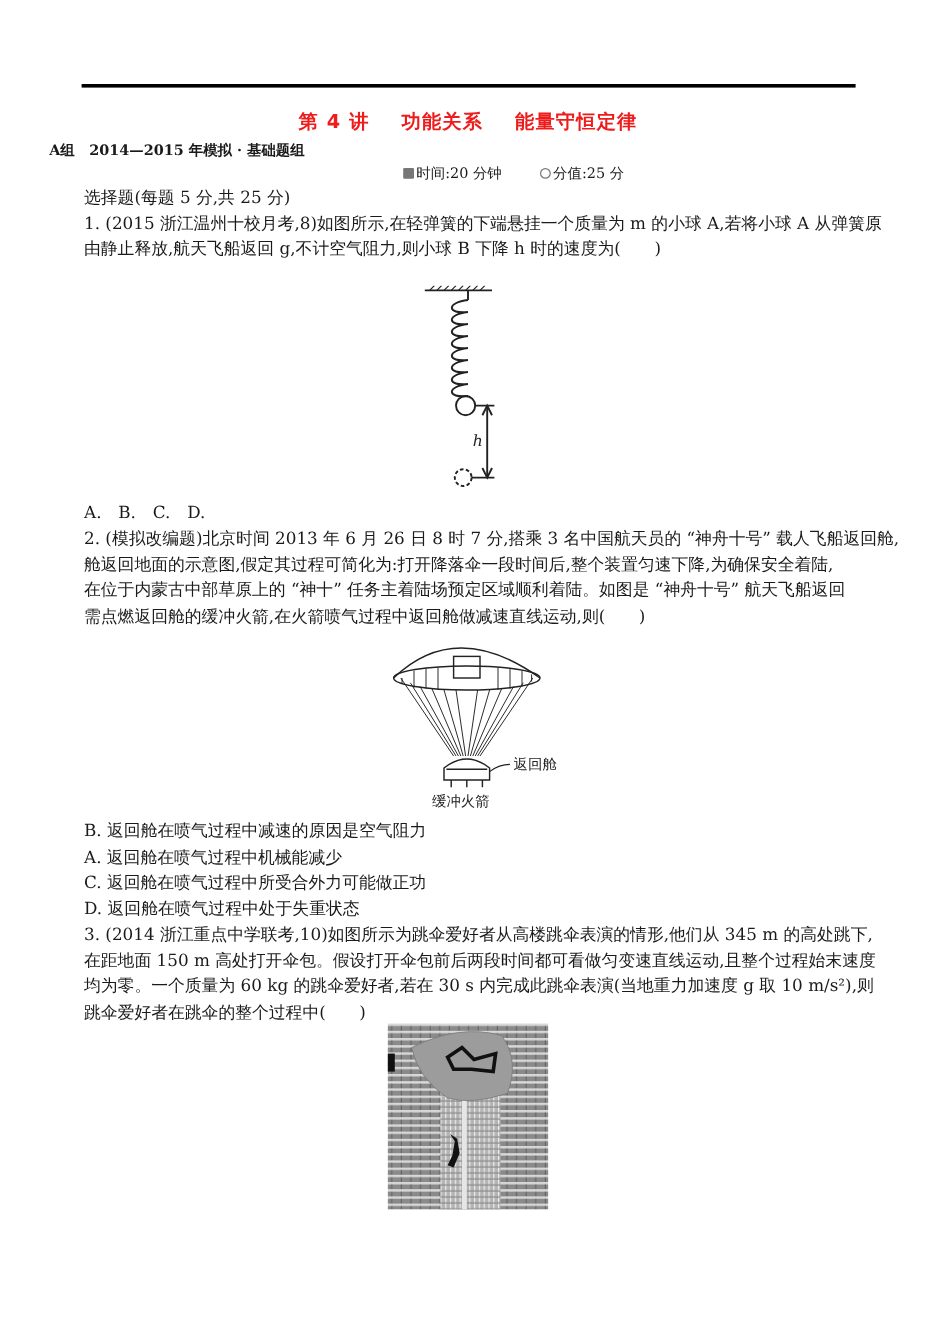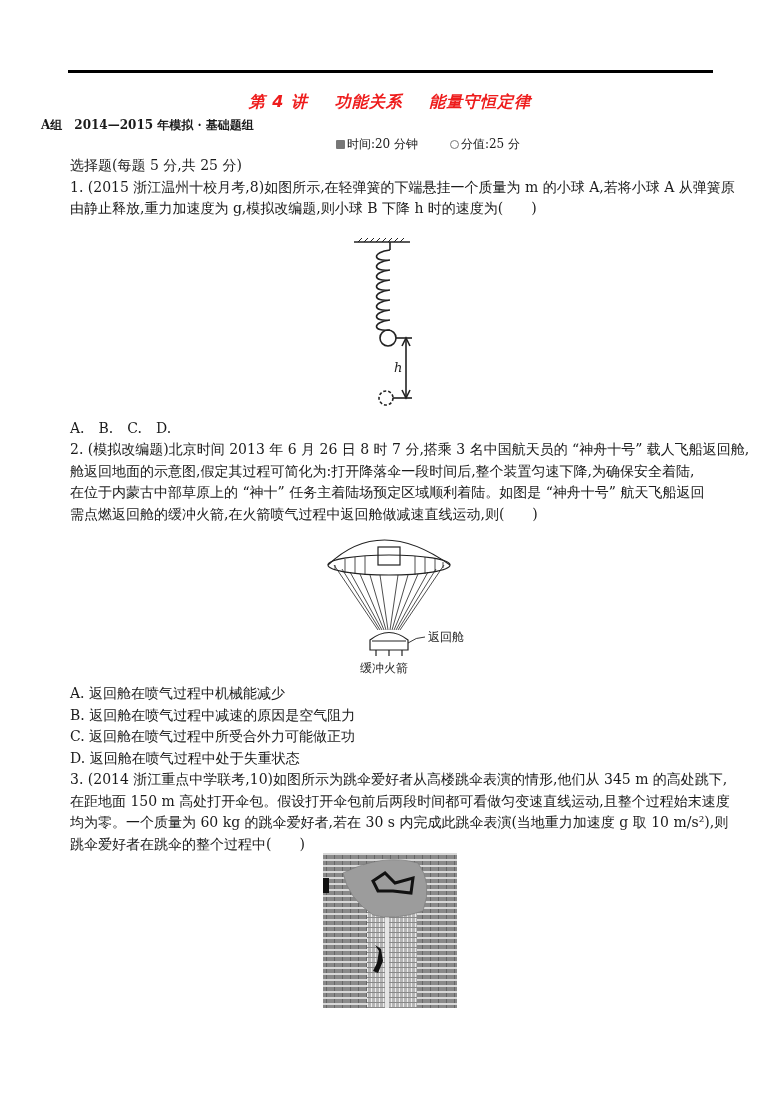--- a/index.html
+++ b/index.html
@@ -6,21 +6,21 @@
     body {
       width: 780px; height: 1105px; background: #ffffff; position: relative; overflow: hidden;
       font-family: "DejaVu Serif", "Liberation Serif", serif; color: #1a1a1a;
     }
     .rule { position: absolute; left: 68px; top: 70px; width: 645px; height: 3px; background: #000; }
     .title {
       position: absolute; left: 0; width: 780px; top: 92px; text-align: center;
       color: #ee1c1c; font-weight: bold; font-size: 16px; letter-spacing: 1px;
       font-family: "DejaVu Sans", "Liberation Sans", sans-serif;
     }
-    .title span { margin: 0 10px; font-style: italic; }
+    .title span { margin: 0 10px; }
     .subtitle {
       position: absolute; left: 0; width: 780px; top: 117px; 
       font-size: 12px; font-weight: bold; padding-left: 41px;
     }
     .meta {
       position: absolute; left: 0; width: 780px; top: 136px; text-align: center;
       font-size: 12px;
       padding-left: 38px;
     }
     .meta span { margin: 0 14px; }
@@ -45,21 +45,21 @@
 <div class="subtitle">A组　2014—2015 年模拟 · 基础题组</div>
 
 <div class="meta">
   <span><i class="ic clock"></i><b style="font-weight:normal">时间:20 分钟</b></span>
   <span><i class="ic score"></i><b style="font-weight:normal">分值:25 分</b></span>
 </div>
 
 <div class="para" style="top:155px">
   <div>选择题(每题 5 分,共 25 分)</div>
   <div>1. (2015 浙江温州十校月考,8)如图所示,在轻弹簧的下端悬挂一个质量为 m 的小球 A,若将小球 A 从弹簧原</div>
-  <div>由静止释放,重力加速度为 g,模拟改编题,则小球 B 下降 h 时的速度为(　　)</div>
+  <div>由静止释放,航天飞船返回 g,不计空气阻力,则小球 B 下降 h 时的速度为(　　)</div>
 </div>
 
 <svg class="fig" style="left:350px;top:238px" width="80" height="170" viewBox="0 0 80 170">
   <g stroke="#222" fill="none" stroke-width="1.6">
     <line x1="4" y1="4" x2="60" y2="4"></line>
     <g stroke-width="1">
       <line x1="8" y1="4" x2="12" y2="0"></line>
         <line x1="14" y1="4" x2="18" y2="0"></line>
         <line x1="20" y1="4" x2="24" y2="0"></line>
       <line x1="26" y1="4" x2="30" y2="0"></line>
@@ -124,22 +124,22 @@
     <line x1="56" y1="125" x2="56" y2="131"></line>
       <line x1="69" y1="125" x2="69" y2="131"></line>
       <line x1="82" y1="125" x2="82" y2="131"></line>
     <path d="M88 118 Q 96 112, 105 112" stroke-width="0.9"></path>
   </g>
   <text x="108" y="116" font-size="12" font-family="DejaVu Sans, sans-serif" fill="#222">返回舱</text>
   <text x="40" y="147" font-size="12" font-family="DejaVu Sans, sans-serif" fill="#222">缓冲火箭</text>
 </svg>
 
 <div class="para" style="top:683px">
+  <div>B. 返回舱在喷气过程中减速的原因是空气阻力</div>
   <div>A. 返回舱在喷气过程中机械能减少</div>
-  <div>B. 返回舱在喷气过程中减速的原因是空气阻力</div>
   <div>C. 返回舱在喷气过程中所受合外力可能做正功</div>
   <div>D. 返回舱在喷气过程中处于失重状态</div>
 </div>
 
 <div class="para" style="top:769px">
   <div>3. (2014 浙江重点中学联考,10)如图所示为跳伞爱好者从高楼跳伞表演的情形,他们从 345 m 的高处跳下,</div>
   <div>在距地面 150 m 高处打开伞包。假设打开伞包前后两段时间都可看做匀变速直线运动,且整个过程始末速度</div>
   <div>均为零。一个质量为 60 kg 的跳伞爱好者,若在 30 s 内完成此跳伞表演(当地重力加速度 g 取 10 m/s²),则</div>
   <div>跳伞爱好者在跳伞的整个过程中(　　)</div>
 </div>

